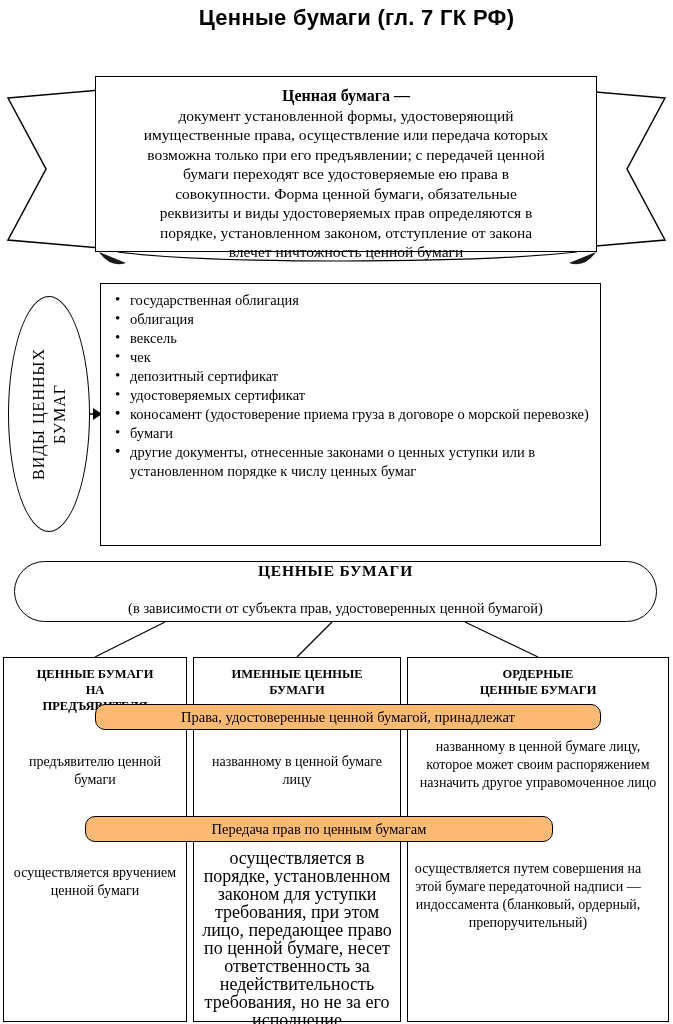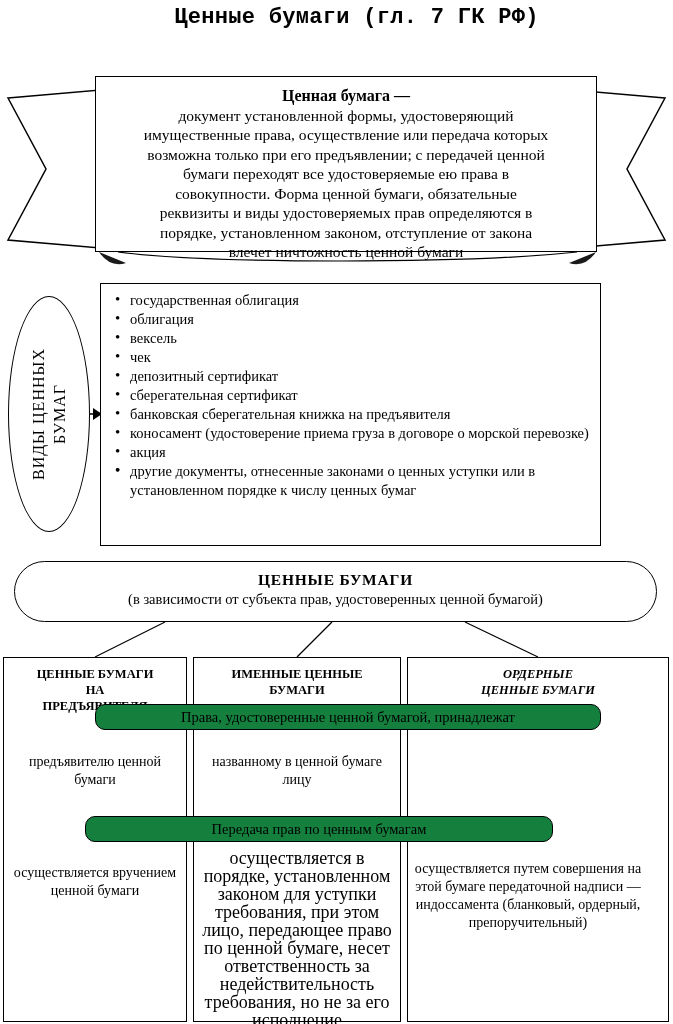--- a/index.html
+++ b/index.html
@@ -4,21 +4,21 @@
 <style>
   * { margin:0; padding:0; box-sizing:border-box; }
   html,body { background:#ffffff; }
   .page {
     position:relative; width:673px; height:1024px; background:#fff;
     color:#000; font-family:"Liberation Serif", serif; overflow:hidden;
   }
   .title {
     position:absolute; top:5px; left:0; width:100%;
     text-align:center; font-size:22px; font-weight:bold;
-    font-family:Liberation Mono, monospace; letter-spacing:.3px;padding-left:40px;
+    font-family:Liberation Sans, sans-serif; letter-spacing:.3px;padding-left:40px;
   }
   .svg-layer { position:absolute; left:0; top:0; z-index:1; }
 
   .def-box {
     position:absolute; left:95px; top:76px; width:502px; height:176px;
     border:1.5px solid #000; background:#fff; z-index:2;
     text-align:center; padding:9px 46px 0; font-size:15.5px; line-height:19.5px;
   }
   .def-heading { font-weight:bold; font-size:16px; }
 
@@ -41,43 +41,43 @@
   .types-list { list-style:none; }
   .types-list li {
     position:relative; padding-left:17px;
     font-size:14.5px; line-height:19px;
   }
   .bullet { position:absolute; left:2px; top:-1px; font-size:15px; }
 
   .stadium {
     position:absolute; left:14px; top:561px; width:643px; height:61px;
     border:1.4px solid #000; border-radius:31px; background:#fff; z-index:2;
-    text-align:center; padding-top:9px;
+    text-align:center; 
   }
   .stadium-title { font-weight:bold; font-size:15.5px; letter-spacing:.8px; }
-  .stadium-sub { font-size:14.5px; margin-top:2px; }
+  .stadium-sub { font-size:14.5px; margin-top:20px; }
 
   .col {
     position:absolute; top:657px; height:365px;
     border:1.4px solid #000; background:#fff; z-index:2;
   }
   .col1 { left:3px;   width:184px; }
   .col2 { left:193px; width:208px; }
   .col3 { left:407px; width:262px; }
   .col-header {
     font-weight:bold; font-size:12.5px; line-height:16px;
     text-align:center; margin:8px auto 0;
   }
   .col1 .col-header { max-width:126px; }
   .col2 .col-header { max-width:136px; }
-  .col3 .col-header { max-width:118px;font-style:italic; }
+  .col3 .col-header { max-width:118px; }
 
   .band {
     position:absolute; height:26px; border:1.4px solid #000; border-radius:10px;
-    background:#15803d; z-index:5; font-size:14.5px;
+    background:#fdba74; z-index:5; font-size:14.5px;
     display:flex; align-items:center; justify-content:center; text-align:center;
   }
   .band1 { left:95px; top:704px; width:506px; }
   .band2 { left:85px; top:816px; width:468px; }
 
   .cell { position:absolute; z-index:3; text-align:center; font-size:14px; line-height:18px; }
   .rights1 { left:10px;  top:753px; width:170px; }
   .rights2 { left:203px; top:753px; width:188px; }
   .rights3 { left:413px; top:738px; width:250px; }
   .trans1  { left:10px;  top:864px; width:170px; }
@@ -120,24 +120,24 @@
     </div>
   </div>
 
   <div class="list-box">
     <ul class="types-list">
       <li><span class="bullet">•</span><span>государственная облигация</span></li>
       <li><span class="bullet">•</span><span>облигация</span></li>
       <li><span class="bullet">•</span><span>вексель</span></li>
       <li><span class="bullet">•</span><span>чек</span></li>
       <li><span class="bullet">•</span><span>депозитный сертификат</span></li>
-      <li><span class="bullet">•</span><span>сберегательная сертификат</span></li>
-      <li><span class="bullet">•</span><span>банковская сберегательная книжка на предъявителя</span></li>
+      <li><span class="bullet">•</span><span>удостоверяемых сертификат</span></li>
+      <li><span class="bullet">•</span></li>
       <li><span class="bullet">•</span><span>коносамент (удостоверение приема груза в договоре о морской перевозке)</span></li>
-      <li><span class="bullet">•</span><span>акция</span></li>
+      <li><span class="bullet">•</span><span>бумаги</span></li>
       <li><span class="bullet">•</span></li>
       <li><span class="bullet">•</span><span>другие документы, отнесенные законами о ценных уступки или в установленном порядке к числу ценных бумаг</span></li>
     </ul>
   </div>
 
   <div class="stadium">
     <div class="stadium-title">ЦЕННЫЕ БУМАГИ</div>
     <div class="stadium-sub">(в зависимости от субъекта прав, удостоверенных ценной бумагой)</div>
   </div>
 
@@ -148,20 +148,21 @@
     <div class="col-header">ИМЕННЫЕ ЦЕННЫЕ БУМАГИ</div>
   </div>
   <div class="col col3">
     <div class="col-header">ОРДЕРНЫЕ ЦЕННЫЕ БУМАГИ</div>
   </div>
 
   <div class="band band1">Права, удостоверенные ценной бумагой, принадлежат</div>
 
   <div class="cell rights1">предъявителю ценной бумаги</div>
   <div class="cell rights2">названному в ценной бумаге лицу</div>
+  <div class="cell rights3">названному в ценной бумаге лицу, которое может своим распоряжением назначить другое управомоченное лицо</div>
 
   <div class="band band2">Передача прав по ценным бумагам</div>
 
   <div class="cell trans1">осуществляется вручением ценной бумаги</div>
   <div class="cell trans2">осуществляется в порядке, установленном законом для уступки требования, при этом лицо, передающее право по ценной бумаге, несет ответственность за недействительность требования, но не за его исполнение</div>
   <div class="cell trans3">осуществляется путем совершения на этой бумаге передаточной надписи — индоссамента (бланковый, ордерный, препоручительный)</div>
 
 </div>
 
 </body></html>

